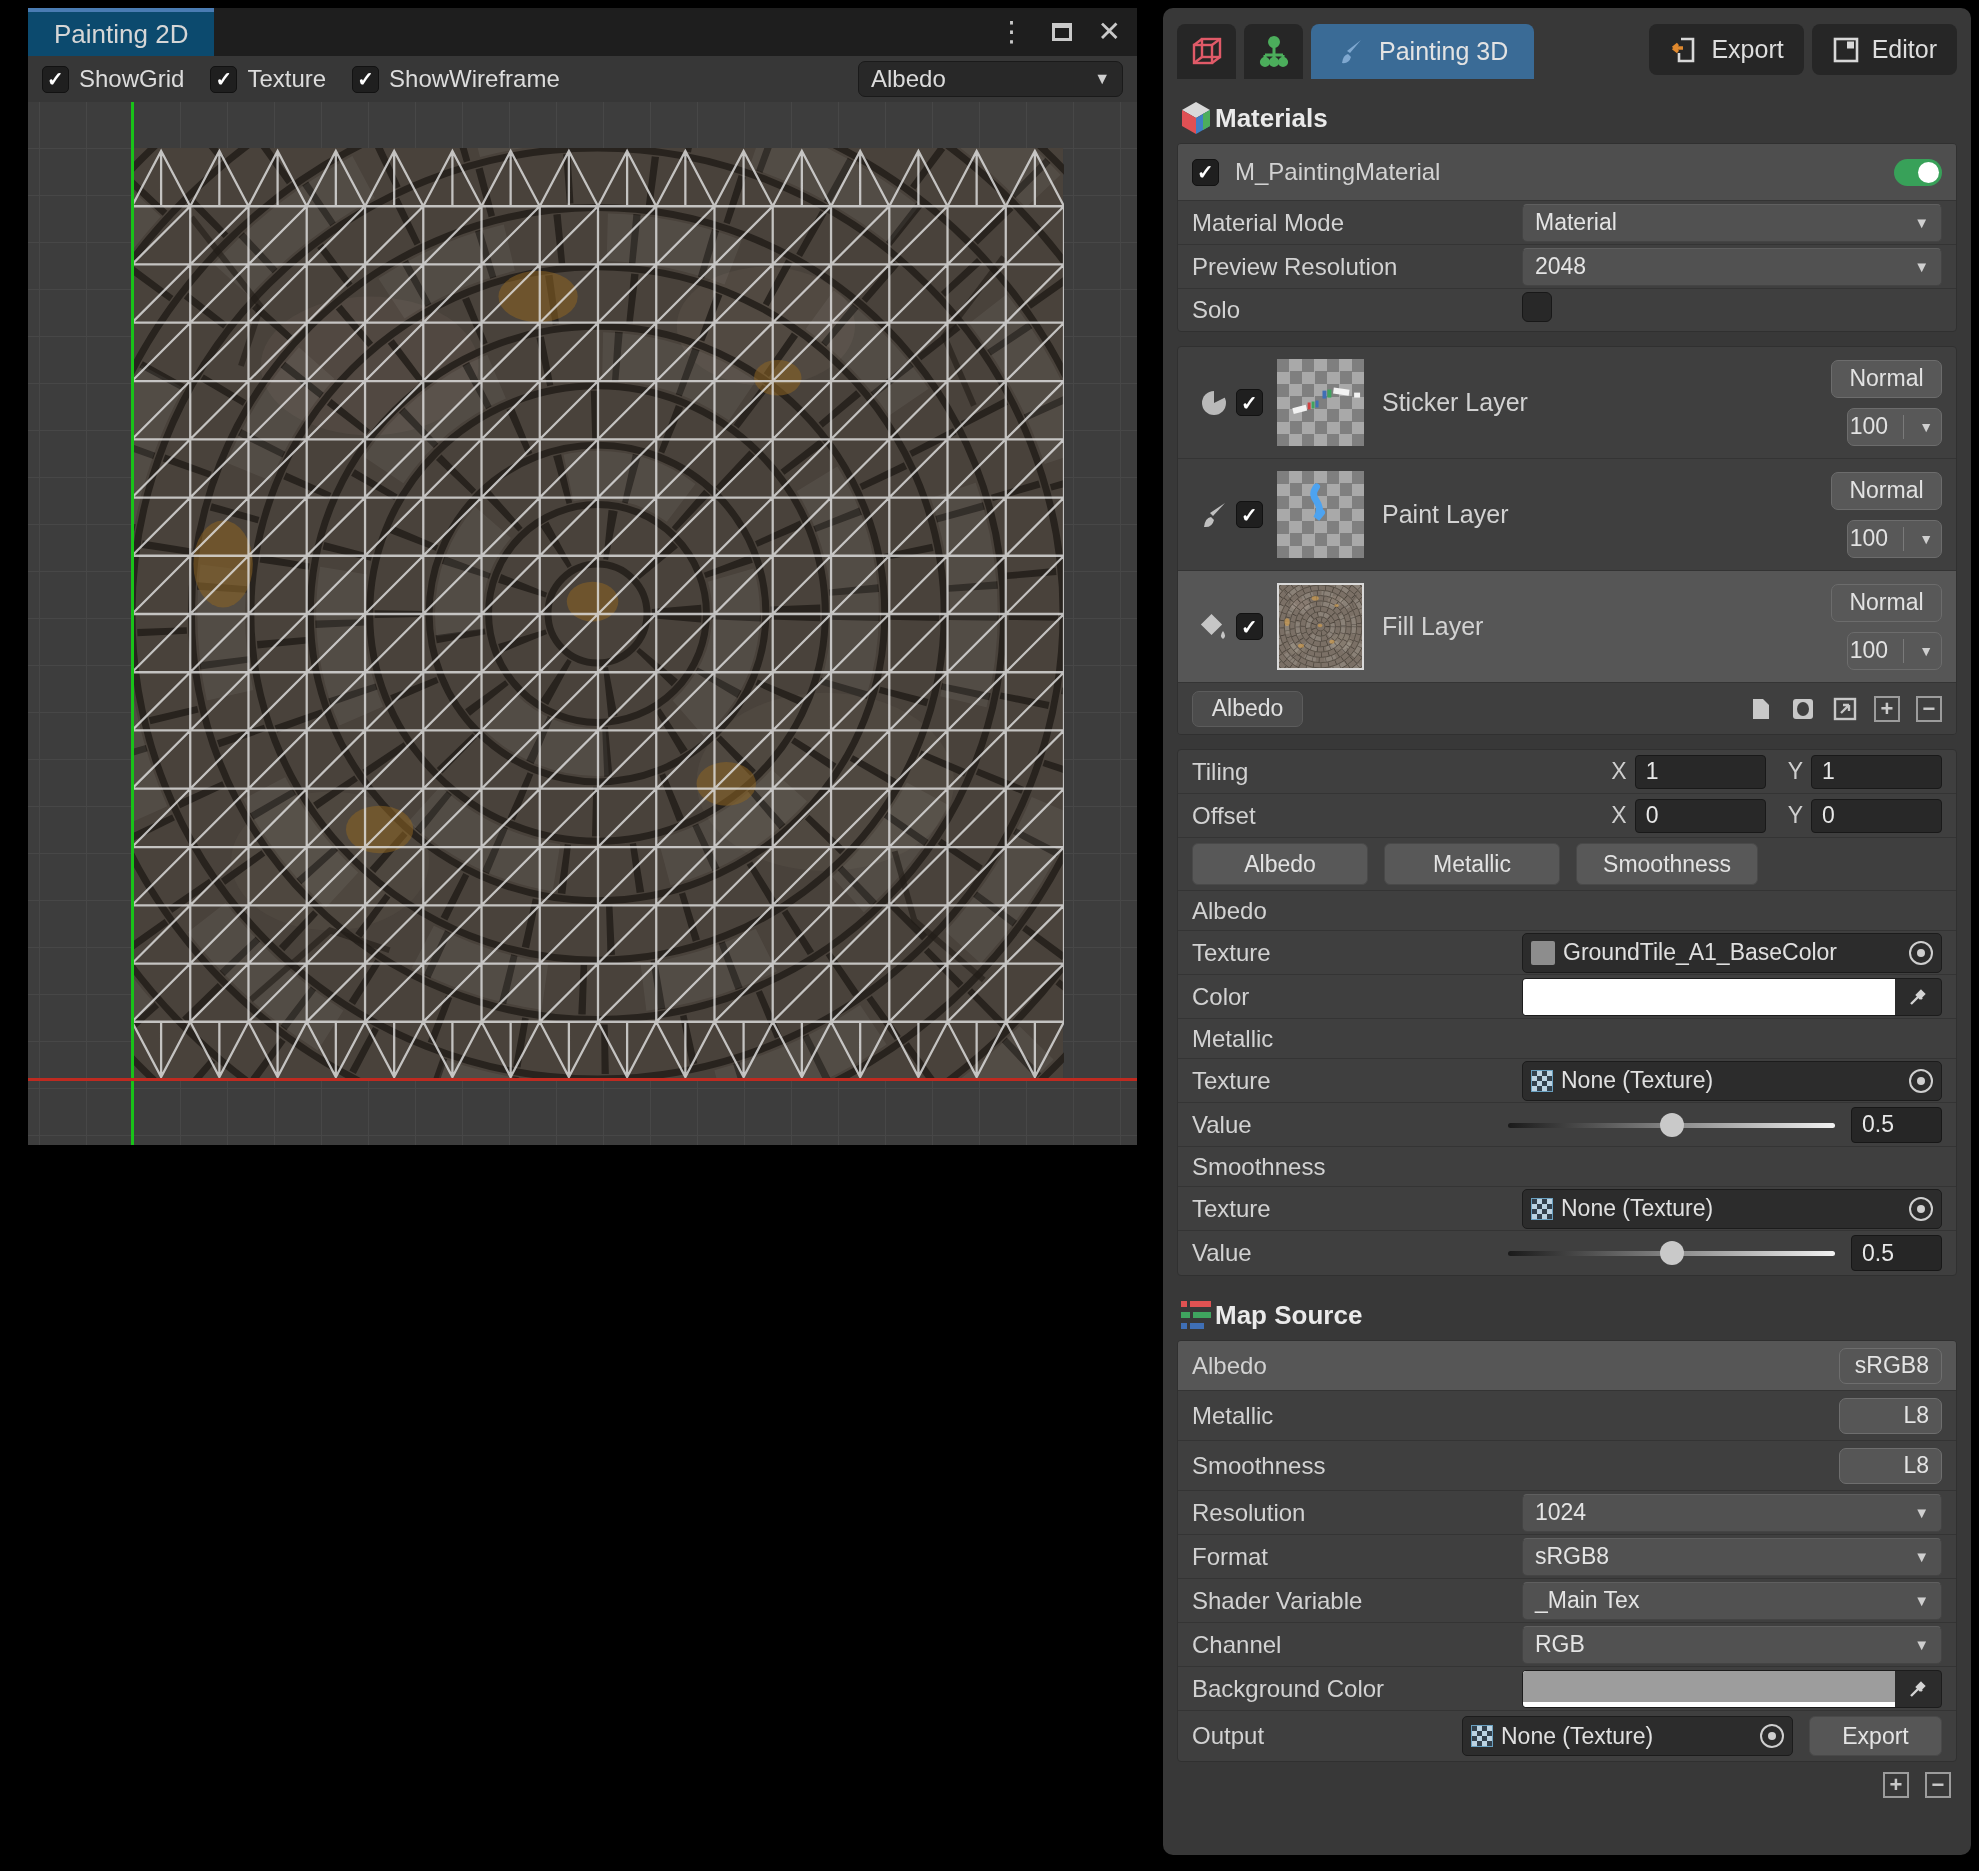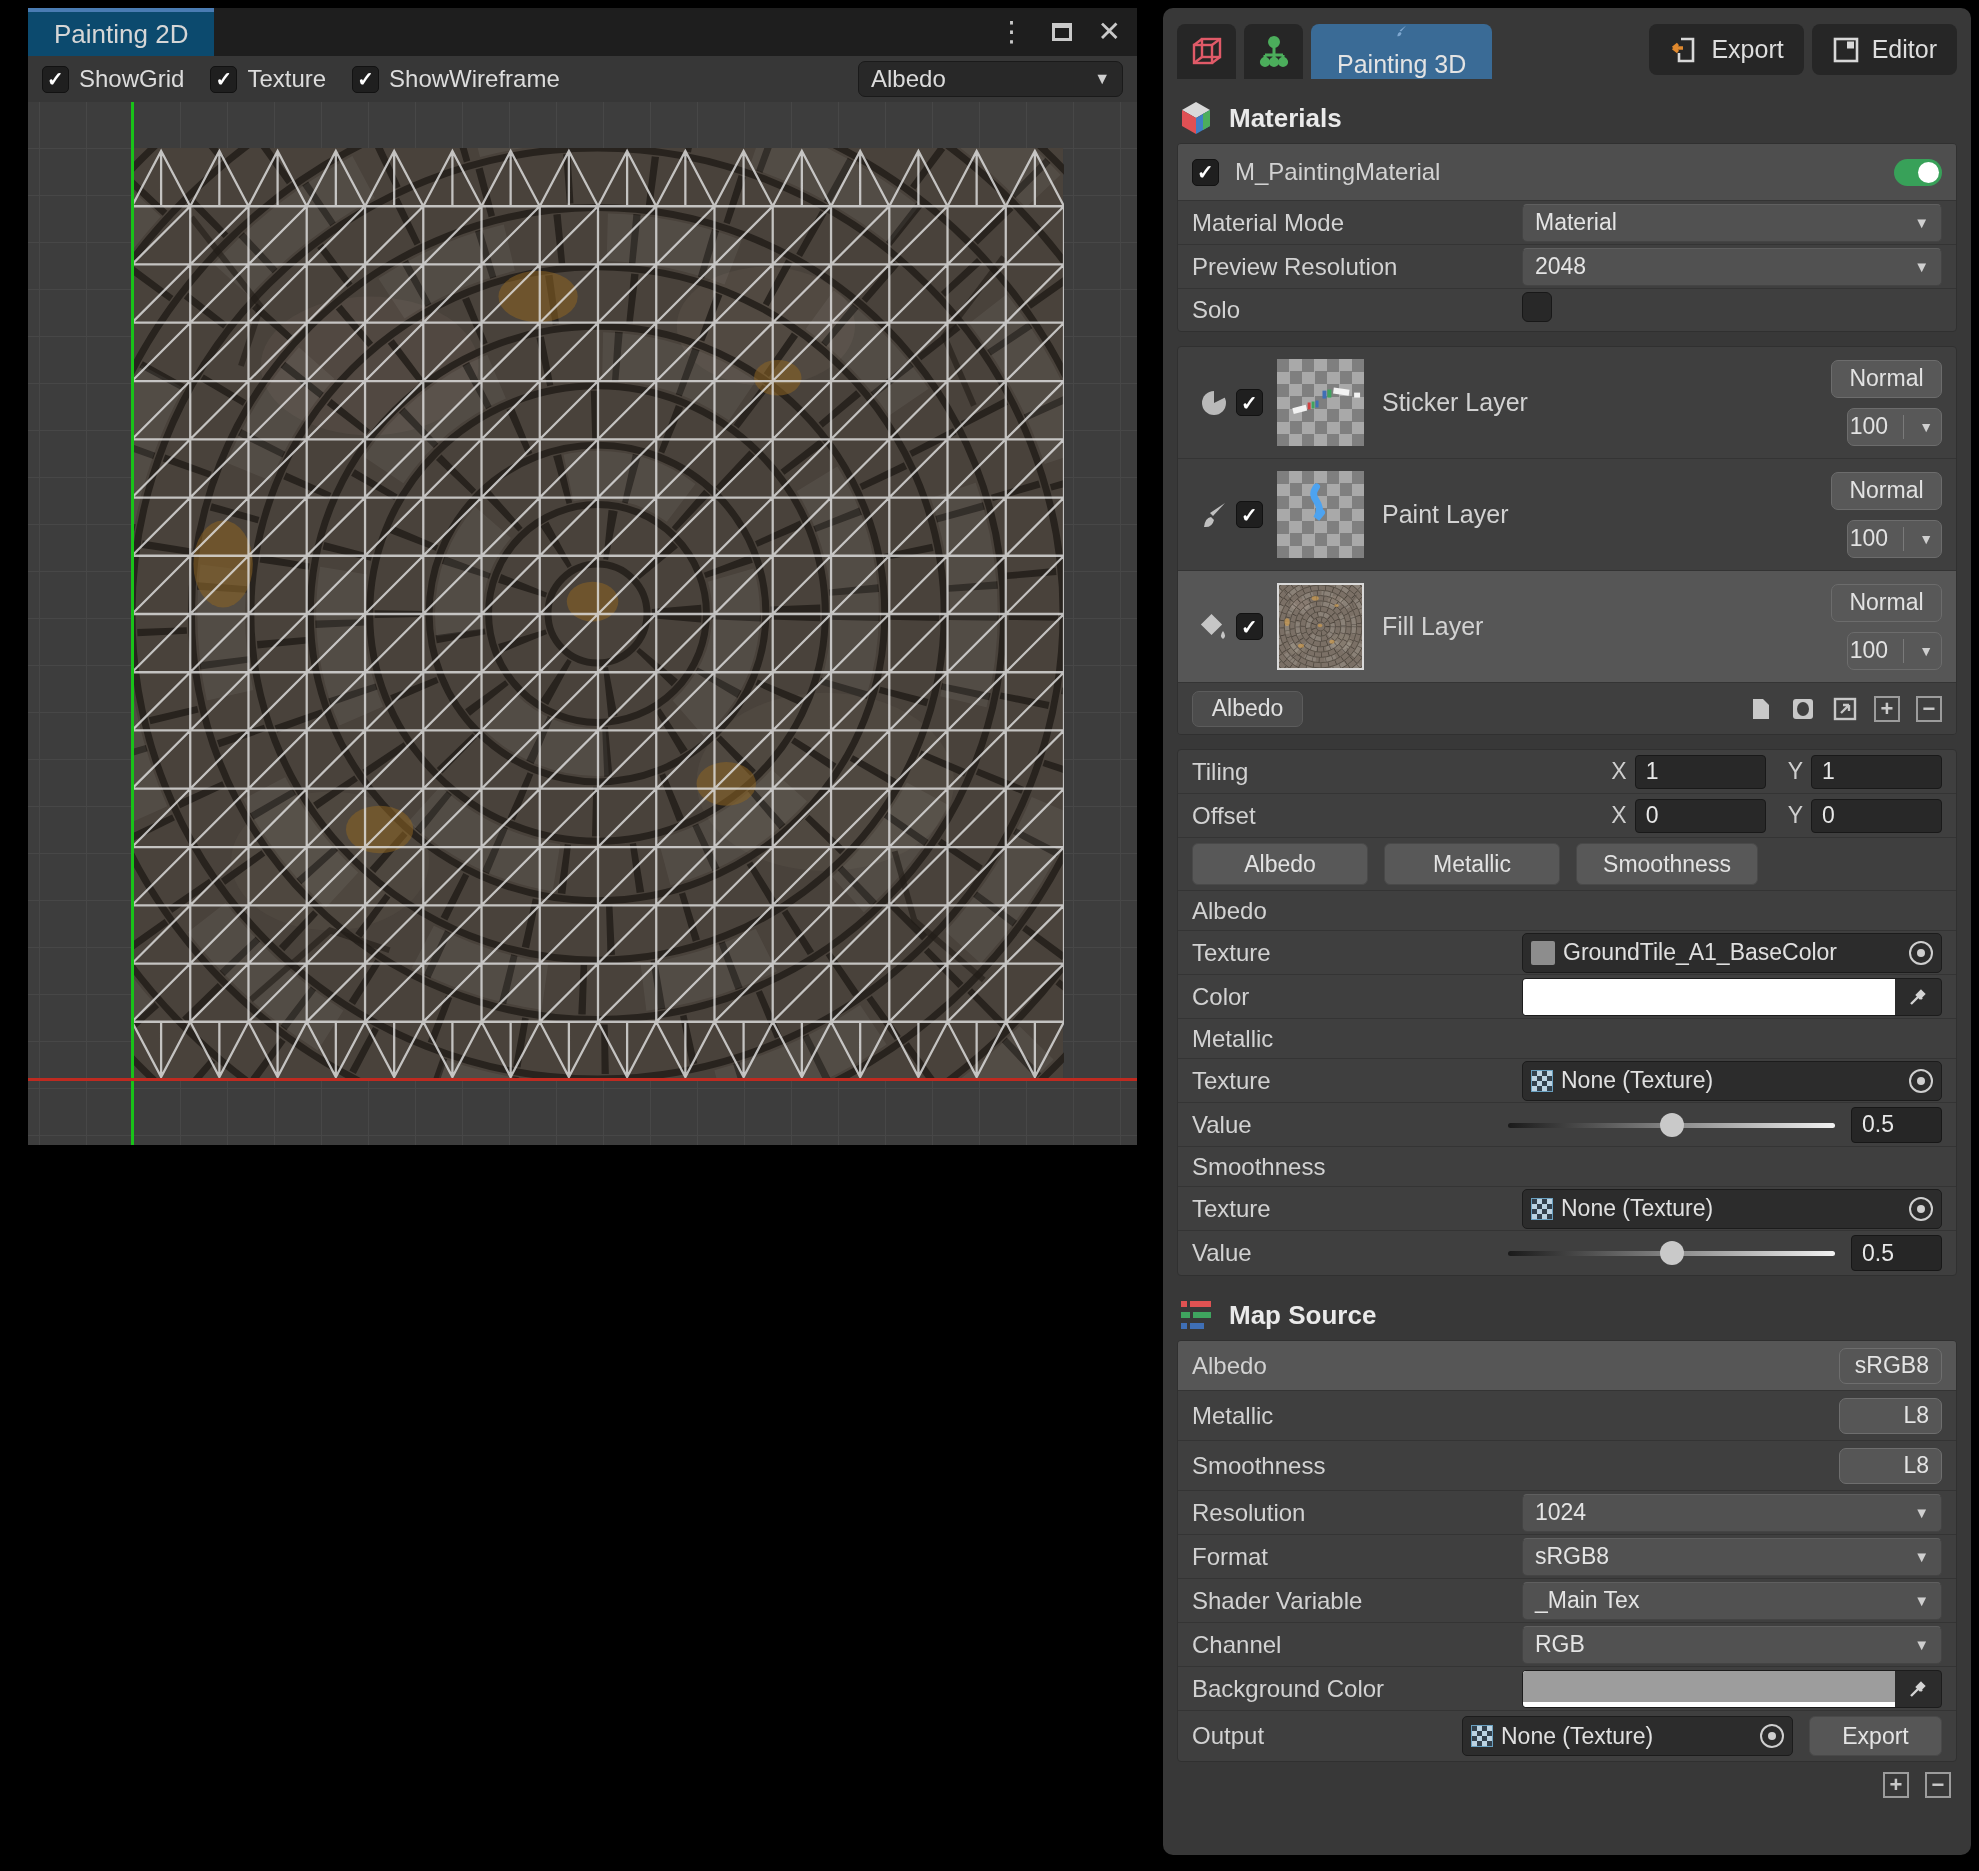--- a/index.html
+++ b/index.html
@@ -35,27 +35,27 @@
   .axis-h{position:absolute;left:0;right:0;top:976px;height:3px;background:#bf2a20;}
 
   
   #right-panel{position:absolute;left:1163px;top:8px;width:808px;height:1847px;background:#383838;
     border-radius:10px;padding:10px 14px 0 14px;display:flex;flex-direction:column;}
 
   .rp-header{height:61px;display:flex;align-items:flex-end;gap:8px;}
   .mini-tab{width:59px;height:55px;background:#262626;border-radius:8px 8px 0 0;
     display:flex;align-items:center;justify-content:center;}
   .active-tab{height:55px;background:#3a6b96;border-radius:8px 8px 0 0;display:flex;align-items:center;
-    gap:12px;padding:0 26px;font-size:25px;color:#e3e3e3;flex-direction:column;}
+    gap:12px;padding:0 26px;font-size:25px;color:#e3e3e3;}
   .rp-head-spacer{flex:1;}
   .head-btn{height:51px;background:#262626;border-radius:8px;display:flex;align-items:center;gap:12px;
     padding:0 20px;font-size:25px;color:#dedede;margin-bottom:4px;}
 
   .section{margin-top:14px;}
-  .sec-head{display:flex;align-items:center;gap:14px;height:50px;font-size:26px;font-weight:bold;color:#eaeaea;}
+  .sec-head{display:flex;align-items:center;height:50px;font-size:26px;font-weight:bold;color:#eaeaea;}
   .sec-box{background:#3f3f3f;border:1px solid #303030;border-radius:4px;overflow:hidden;}
   .row{display:flex;align-items:center;padding:0 14px;border-bottom:1px solid #343434;font-size:24px;color:#d2d2d2;}
   .row:last-child{border-bottom:none;}
   .row .lbl{flex:1;}
   .row-hl{background:#4e4e4e;}
   .row-sel{background:#565656;}
 
   .dropdown{width:420px;height:38px;background:#515151;border:1px solid #444;border-top-color:#5f5f5f;
     border-radius:5px;display:flex;align-items:center;padding:0 12px;font-size:23px;color:#e4e4e4;}
   .dropdown .arrow{margin-left:auto;font-size:15px;color:#cfcfcf;}

